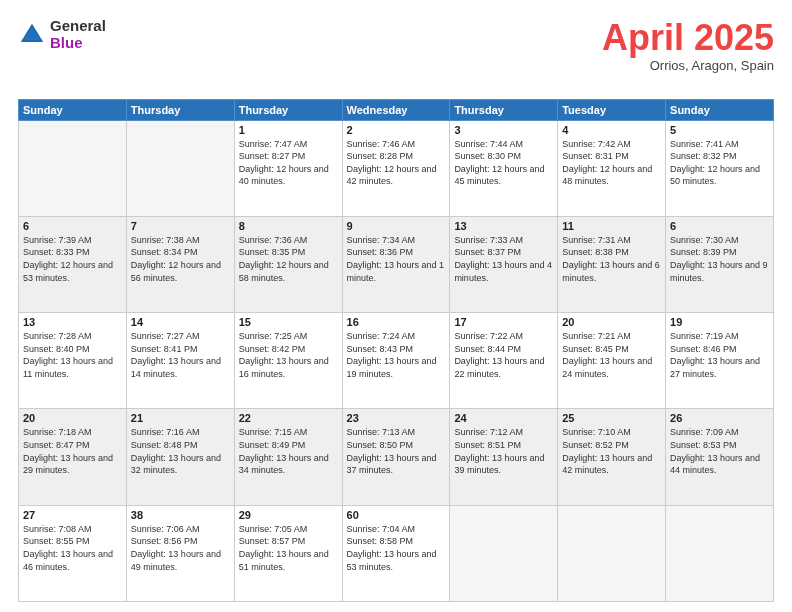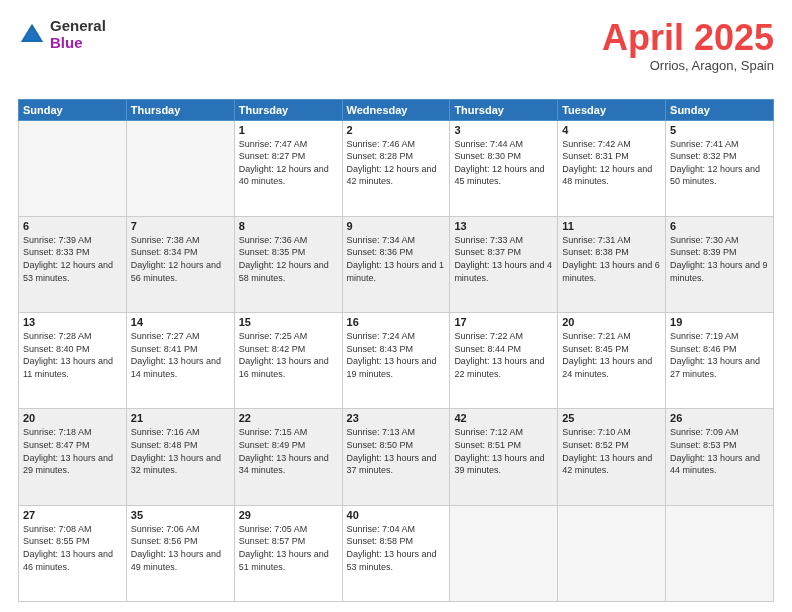--- a/index.html
+++ b/index.html
@@ -167,28 +167,28 @@
           <td><span class="day-num">16</span><span class="day-detail">Sunrise: 7:24 AM<br>Sunset: 8:43 PM<br>Daylight: 13 hours and 19 minutes.</span></td>
           <td><span class="day-num">17</span><span class="day-detail">Sunrise: 7:22 AM<br>Sunset: 8:44 PM<br>Daylight: 13 hours and 22 minutes.</span></td>
           <td><span class="day-num">20</span><span class="day-detail">Sunrise: 7:21 AM<br>Sunset: 8:45 PM<br>Daylight: 13 hours and 24 minutes.</span></td>
           <td><span class="day-num">19</span><span class="day-detail">Sunrise: 7:19 AM<br>Sunset: 8:46 PM<br>Daylight: 13 hours and 27 minutes.</span></td>
         </tr>
         <tr class="row-shaded">
           <td><span class="day-num">20</span><span class="day-detail">Sunrise: 7:18 AM<br>Sunset: 8:47 PM<br>Daylight: 13 hours and 29 minutes.</span></td>
           <td><span class="day-num">21</span><span class="day-detail">Sunrise: 7:16 AM<br>Sunset: 8:48 PM<br>Daylight: 13 hours and 32 minutes.</span></td>
           <td><span class="day-num">22</span><span class="day-detail">Sunrise: 7:15 AM<br>Sunset: 8:49 PM<br>Daylight: 13 hours and 34 minutes.</span></td>
           <td><span class="day-num">23</span><span class="day-detail">Sunrise: 7:13 AM<br>Sunset: 8:50 PM<br>Daylight: 13 hours and 37 minutes.</span></td>
-          <td><span class="day-num">42</span><span class="day-detail">Sunrise: 7:12 AM<br>Sunset: 8:51 PM<br>Daylight: 13 hours and 39 minutes.</span></td>
+          <td><span class="day-num">24</span><span class="day-detail">Sunrise: 7:12 AM<br>Sunset: 8:51 PM<br>Daylight: 13 hours and 39 minutes.</span></td>
           <td><span class="day-num">25</span><span class="day-detail">Sunrise: 7:10 AM<br>Sunset: 8:52 PM<br>Daylight: 13 hours and 42 minutes.</span></td>
           <td><span class="day-num">26</span><span class="day-detail">Sunrise: 7:09 AM<br>Sunset: 8:53 PM<br>Daylight: 13 hours and 44 minutes.</span></td>
         </tr>
         <tr>
           <td><span class="day-num">27</span><span class="day-detail">Sunrise: 7:08 AM<br>Sunset: 8:55 PM<br>Daylight: 13 hours and 46 minutes.</span></td>
-          <td><span class="day-num">35</span><span class="day-detail">Sunrise: 7:06 AM<br>Sunset: 8:56 PM<br>Daylight: 13 hours and 49 minutes.</span></td>
+          <td><span class="day-num">38</span><span class="day-detail">Sunrise: 7:06 AM<br>Sunset: 8:56 PM<br>Daylight: 13 hours and 49 minutes.</span></td>
           <td><span class="day-num">29</span><span class="day-detail">Sunrise: 7:05 AM<br>Sunset: 8:57 PM<br>Daylight: 13 hours and 51 minutes.</span></td>
-          <td><span class="day-num">40</span><span class="day-detail">Sunrise: 7:04 AM<br>Sunset: 8:58 PM<br>Daylight: 13 hours and 53 minutes.</span></td>
+          <td><span class="day-num">60</span><span class="day-detail">Sunrise: 7:04 AM<br>Sunset: 8:58 PM<br>Daylight: 13 hours and 53 minutes.</span></td>
           <td class="empty"></td>
           <td class="empty"></td>
           <td class="empty"></td>
         </tr>
       </tbody>
     </table>
 </div>
 
 </body></html>

